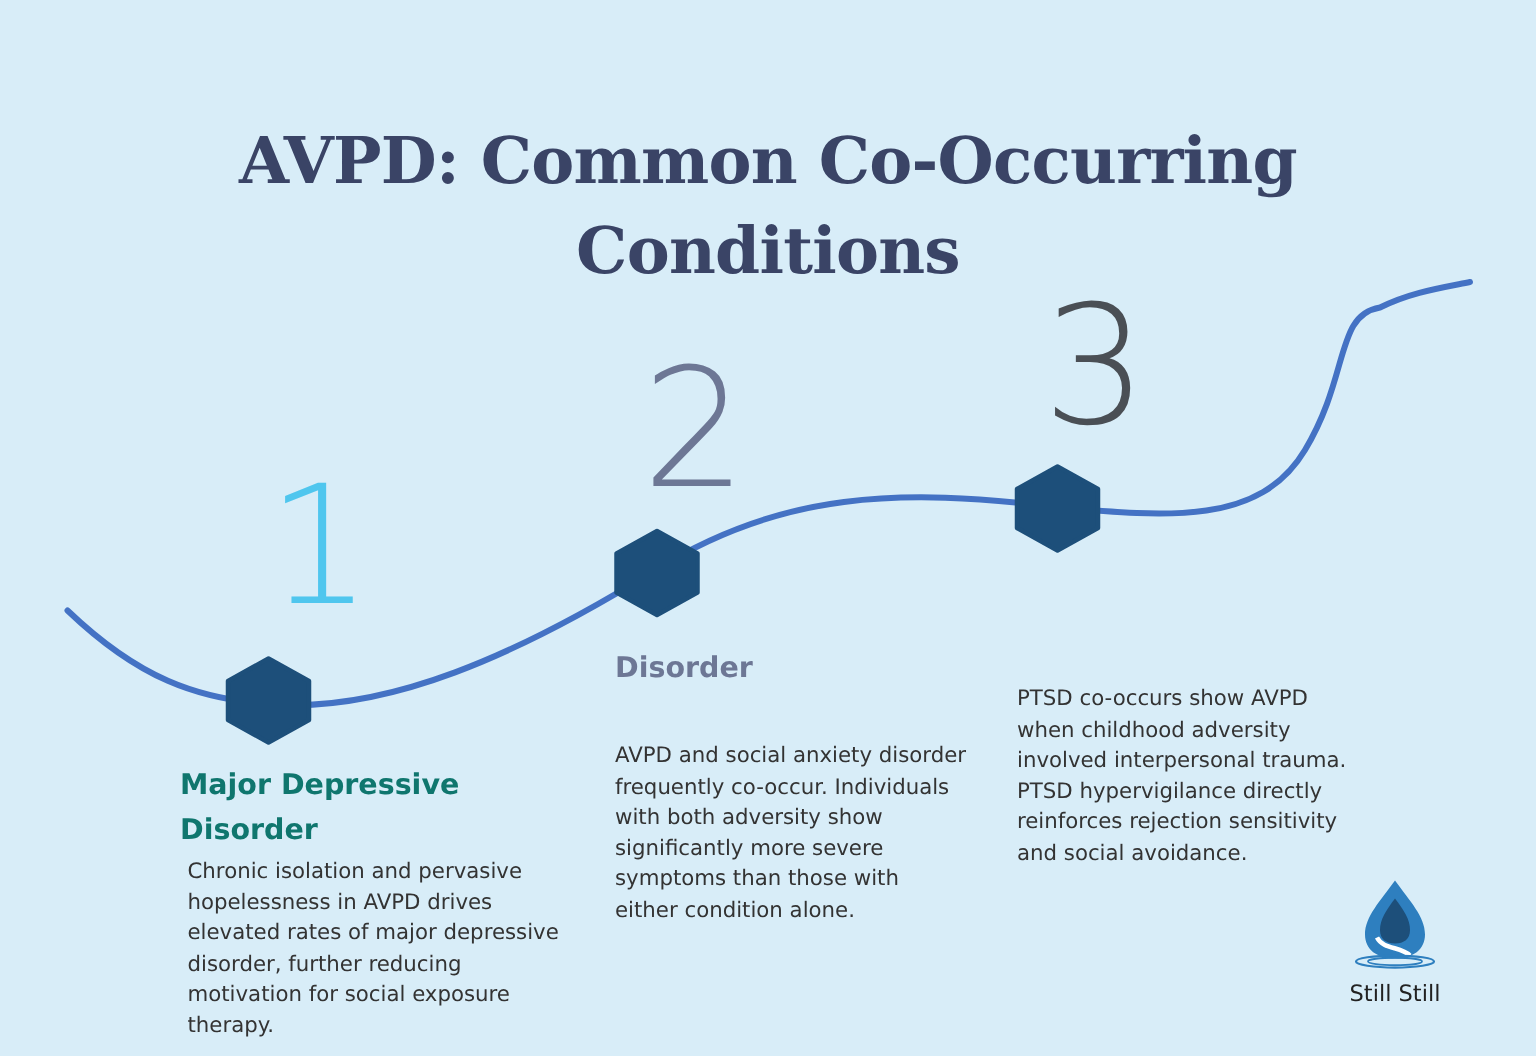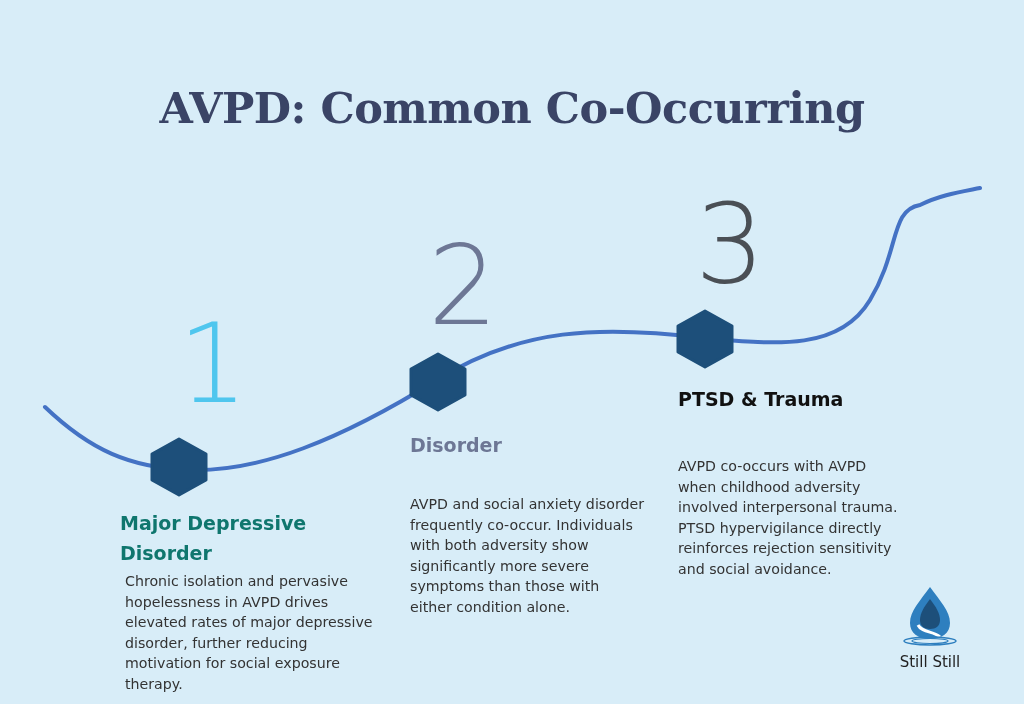--- a/index.html
+++ b/index.html
@@ -20,20 +20,21 @@
   .h3 { left:678px; top:384px; color:#111; }
   .b3 { left:678px; top:456px; width:220px; }
   .logo { position:absolute; left:885px; top:585px; width:90px; text-align:center; }
   .logo-text { font-size:15px; color:#222; margin-top:2px; }
 </style>
 </head>
 <body>
 
 <div class="title">
   <div>AVPD: Common Co-Occurring</div>
+  <div>Conditions</div>
 </div>
 
 <svg class="curve" width="1024" height="704">
   <path d="M45 407 C 90 450, 130 468, 190 470 C 260 472, 340 440, 437 380 C 520 328, 600 325, 704 338 C 780 345, 840 350, 870 300 C 900 250, 890 210, 920 205 C 940 195, 960 192, 980 188" fill="none" stroke="#4472c4" stroke-width="4" stroke-linecap="round"></path>
 </svg>
 
 <div class="num n1">1</div>
 <div class="num n2">2</div>
 <div class="num n3">3</div>
 
@@ -52,23 +53,22 @@
   <div>Disorder</div>
 </div>
 <div class="body b1">Chronic isolation and pervasive hopelessness in AVPD drives elevated rates of major depressive disorder, further reducing motivation for social exposure therapy.</div>
 
 <div class="head h2">
   <div>Disorder</div>
 </div>
 <div class="body b2">AVPD and social anxiety disorder frequently co-occur. Individuals with both adversity show significantly more severe symptoms than those with either condition alone.</div>
 
 <div class="head h3">
-  <div>PTSD &amp; Trauma</div>
 </div>
-<div class="body b3">AVPD co-occurs with AVPD when childhood adversity involved interpersonal trauma. PTSD hypervigilance directly reinforces rejection sensitivity and social avoidance.</div>
+<div class="body b3">PTSD co-occurs show AVPD when childhood adversity involved interpersonal trauma. PTSD hypervigilance directly reinforces rejection sensitivity and social avoidance.</div>
 
 <div class="logo">
   <svg width="60" height="62" viewBox="0 0 60 62">
     <path d="M30 2 C 40 16, 50 26, 50 38 C 50 48, 42 54, 30 54 C 18 54, 10 48, 10 38 C 10 26, 20 16, 30 2 Z" fill="#2e7fbf"></path>
     <path d="M30 14 C 36 22, 40 28, 40 35 C 40 41, 36 44, 30 44 C 24 44, 20 41, 20 35 C 20 28, 24 22, 30 14 Z" fill="#1d4f7a"></path>
     <path d="M18 40 C 22 48, 34 46, 40 52" fill="none" stroke="#ffffff" stroke-width="3"></path>
     <ellipse cx="30" cy="56" rx="26" ry="4" fill="none" stroke="#2e7fbf" stroke-width="1.5"></ellipse>
     <ellipse cx="30" cy="56" rx="18" ry="2.5" fill="none" stroke="#2e7fbf" stroke-width="1.2"></ellipse>
   </svg>
   <div class="logo-text">Still Still</div>

